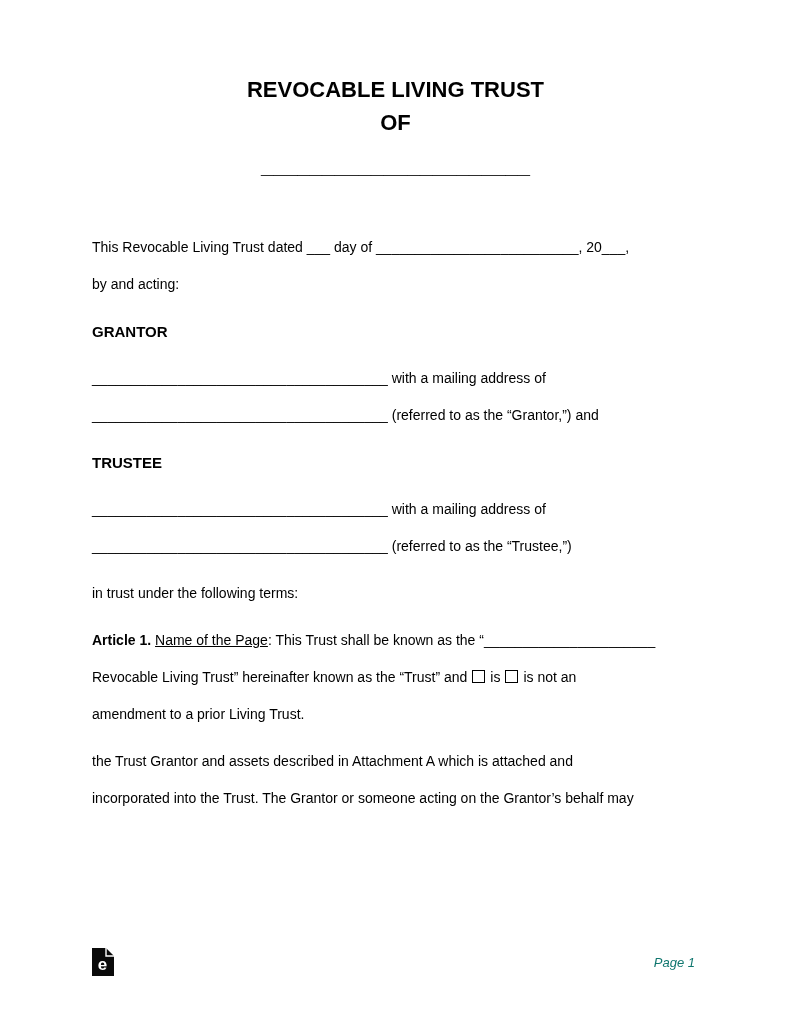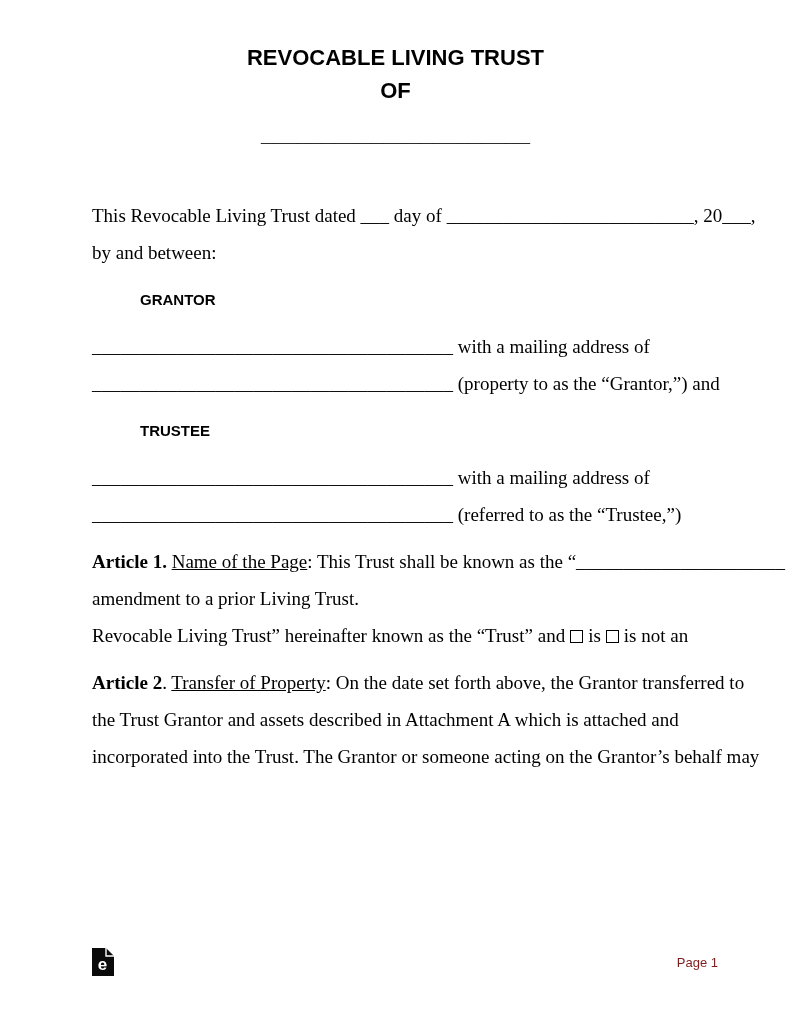--- a/index.html
+++ b/index.html
@@ -13,21 +13,21 @@
     font-family: "Liberation Sans", sans-serif;
     color: #000000;
     position: relative;
     overflow: hidden;
   }
   .content {
     padding: 0 91px 0 92px;
   }
   .title-block {
     text-align: center;
-    padding-top: 44px;
+    padding-top: 76px;
   }
   .title-line {
     font-size: 22px;
     font-weight: bold;
     line-height: 28px;
   }
   .title-of {
     margin-top: 5px;
   }
   .title-blank {
@@ -40,31 +40,29 @@
   .para {
     margin: 0;
   }
   .para.spaced {
     margin-top: 10px;
   }
   .para.first {
     margin-top: 49px;
   }
   .line {
-    font-size: 19px;
+    font-size: 14px;
     line-height: 37px;
     white-space: nowrap;
-    font-family: Liberation Serif, serif;
   }
   .heading-line {
     font-size: 15px;
     font-weight: bold;
     line-height: 37px;
     white-space: nowrap;
-    margin-left: 48px;
   }
   .bold { font-weight: bold; }
   .underline { text-decoration: underline; }
   .checkbox {
     display: inline-block;
     width: 11px;
     height: 11px;
     border: 1.3px solid #000;
     vertical-align: -1px;
     margin: 0 5px;
@@ -72,72 +70,73 @@
   }
   .footer-logo {
     position: absolute;
     left: 92px;
     top: 948px;
     width: 22px;
     height: 28px;
   }
   .page-number {
     position: absolute;
-    right: 73px;
+    right: 96px;
     top: 954px;
     font-size: 13px;
     line-height: 18px;
-    color: #7f1d1d;
+    color: #0f766e;
+    font-style: italic;
   }
 </style>
 </head>
 <body>
 
 <div class="title-block">
   <div class="title-line">REVOCABLE LIVING TRUST</div>
   <div class="title-line title-of">OF</div>
   <div class="title-blank">______________________</div>
 </div>
 
 <div class="content">
 
   <div class="para first">
     <div class="line">This Revocable Living Trust dated ___ day of __________________________, 20___,</div>
-    <div class="line">by and between:</div>
+    <div class="line">by and acting:</div>
   </div>
 
   <div class="para spaced">
     <div class="heading-line">GRANTOR</div>
   </div>
 
   <div class="para spaced">
     <div class="line">______________________________________ with a mailing address of</div>
-    <div class="line">______________________________________ (property to as the “Grantor,”) and</div>
+    <div class="line">______________________________________ (referred to as the “Grantor,”) and</div>
   </div>
 
   <div class="para spaced">
     <div class="heading-line">TRUSTEE</div>
   </div>
 
   <div class="para spaced">
     <div class="line">______________________________________ with a mailing address of</div>
     <div class="line">______________________________________ (referred to as the “Trustee,”)</div>
   </div>
 
   <div class="para spaced">
+    <div class="line">in trust under the following terms:</div>
   </div>
 
   <div class="para spaced">
     <div class="line"><span class="bold">Article 1.</span> <span class="underline">Name of the Page</span><span>: This Trust shall be known as the “</span><span>______________________</span></div>
+    <div class="line"><span>Revocable Living Trust” hereinafter known as the “Trust” and</span><span class="checkbox"></span><span>is</span><span class="checkbox"></span><span>is not an</span></div>
     <div class="line">amendment to a prior Living Trust.</div>
-    <div class="line"><span>Revocable Living Trust” hereinafter known as the “Trust” and</span><span class="checkbox"></span><span>is</span><span class="checkbox"></span><span>is not an</span></div>
   </div>
 
   <div class="para spaced">
-    <div class="line"><span class="bold">Article 2</span><span>. </span><span class="underline">Transfer of Property</span><span>: On the date set forth above, the Grantor transferred to</span></div>
     <div class="line">the Trust Grantor and assets described in Attachment A which is attached and</div>
     <div class="line">incorporated into the Trust. The Grantor or someone acting on the Grantor’s behalf may</div>
   </div>
 
 </div>
 
 <div class="footer-logo">
   <svg width="22" height="28" viewBox="0 0 22 28" xmlns="http://www.w3.org/2000/svg">
     <path d="M0 0 H14 L22 8 V28 H0 Z" fill="#0a0a0a"></path>
     <path d="M14 0 V8 H22" fill="none" stroke="#ffffff" stroke-width="1.4"></path>

